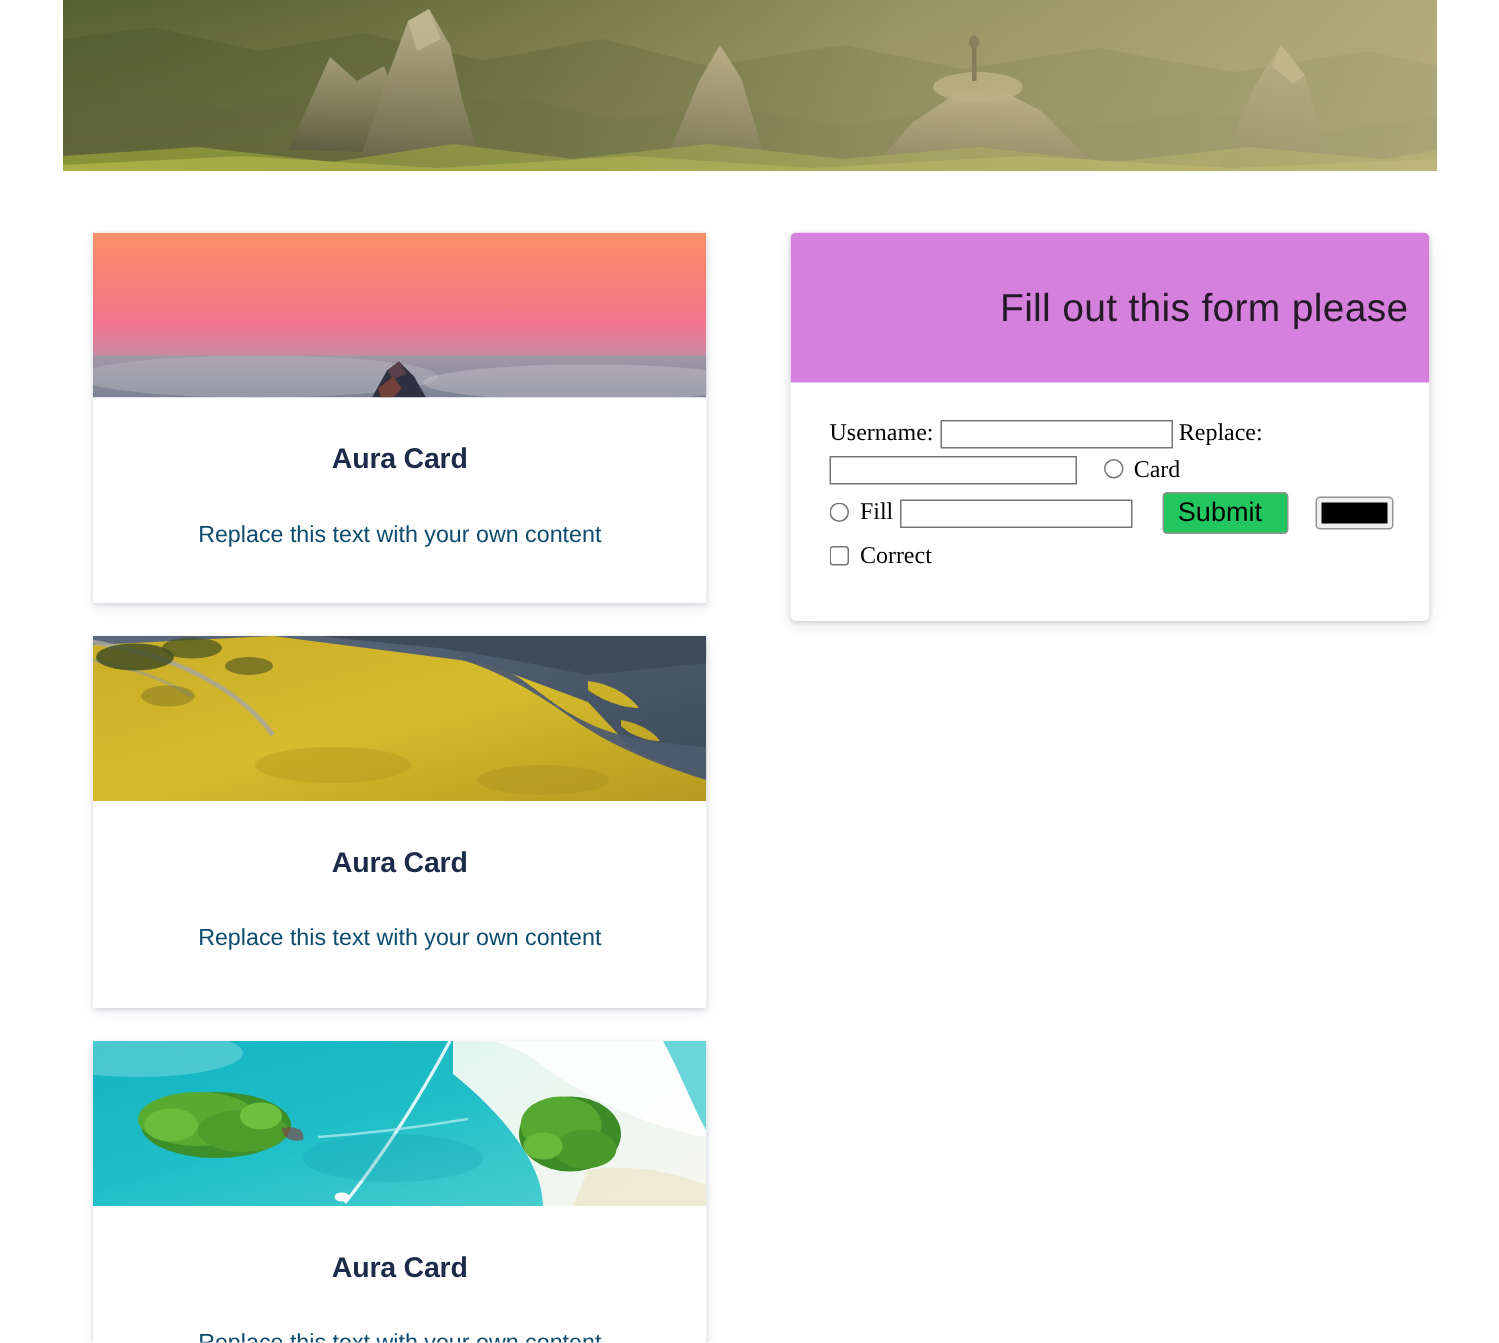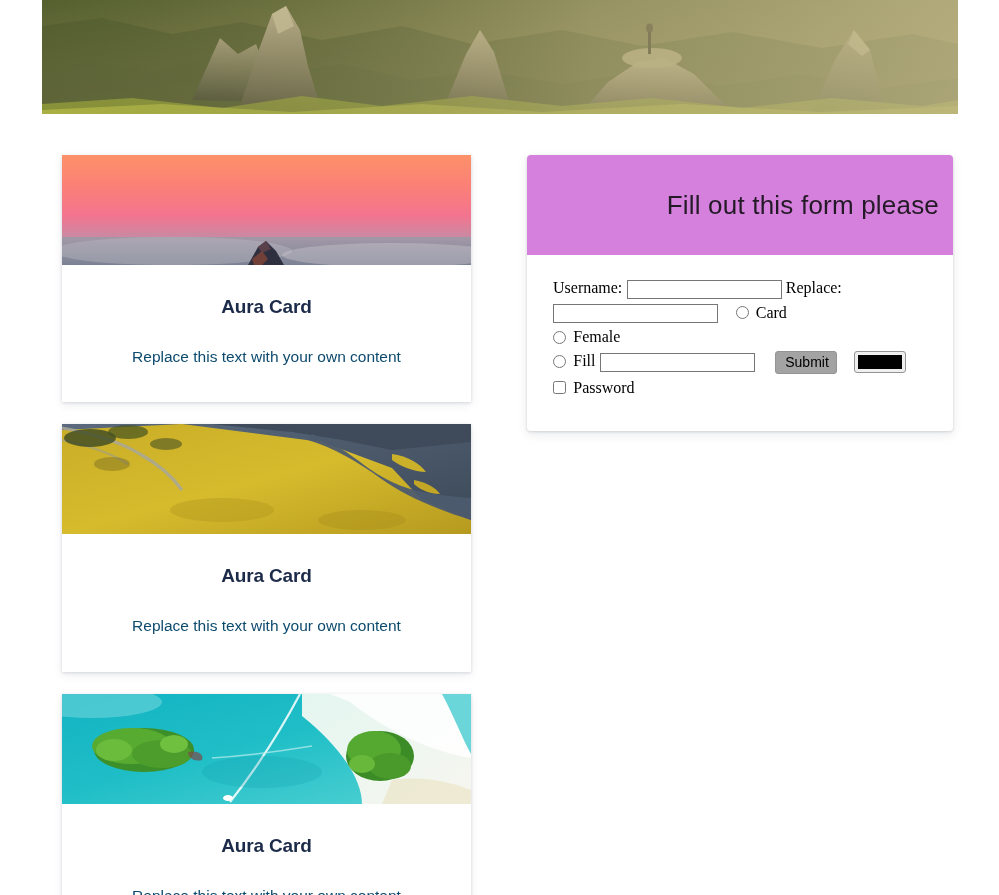--- a/index.html
+++ b/index.html
@@ -123,26 +123,26 @@
 
   input[type="radio"], input[type="checkbox"] {
     vertical-align: middle;
     margin: 0 3px 2px 0;
     width: 13px;
     height: 13px;
   }
 
   .submit-btn {
     font-family: "Liberation Sans", sans-serif;
-    font-size: 14px;
+    font-size: 18px;
     color: #000000;
-    background: #a3a3a3;
+    background: #22c55e;
     border: 1px solid #949494;
     border-radius: 3px;
-    padding: 2px 7px 3px 9px;
+    padding: 2px 17px 3px 9px;
     vertical-align: middle;
     cursor: pointer;
   }
   .color-swatch {
     display: inline-block;
     vertical-align: middle;
     width: 52px;
     height: 22px;
     padding: 3px;
     background: #efefef;
@@ -356,34 +356,30 @@
       <span class="lbl">Replace:</span>
     </div>
 
     <div class="form-row">
       <input type="text" class="txt w-password" value="" placeholder="" style="">
       <span class="gap-s"></span>
       <input type="radio" name="gender" style="">
       <span class="lbl">Card</span>
     </div>
 
-    <div class="form-row">
-      <input type="radio" name="gender" style="">
-      <span class="lbl">Female</span>
-    </div>
 
     <div class="form-row">
       <input type="radio" name="gender" style="">
       <span class="lbl">Fill</span>
       <input type="text" class="txt w-other" value="" placeholder="" style="">
       <span class="gap-m"></span>
       <button class="submit-btn">Submit</button>
       <span class="gap-s"></span>
       <span class="color-swatch"><span style="background: rgb(0, 0, 0);"></span></span>
     </div>
 
     <div class="form-row">
       <input type="checkbox" style="">
-      <span class="lbl">Password</span>
+      <span class="lbl">Correct</span>
     </div>
 
   </div>
 </div>
 
 </body></html>

